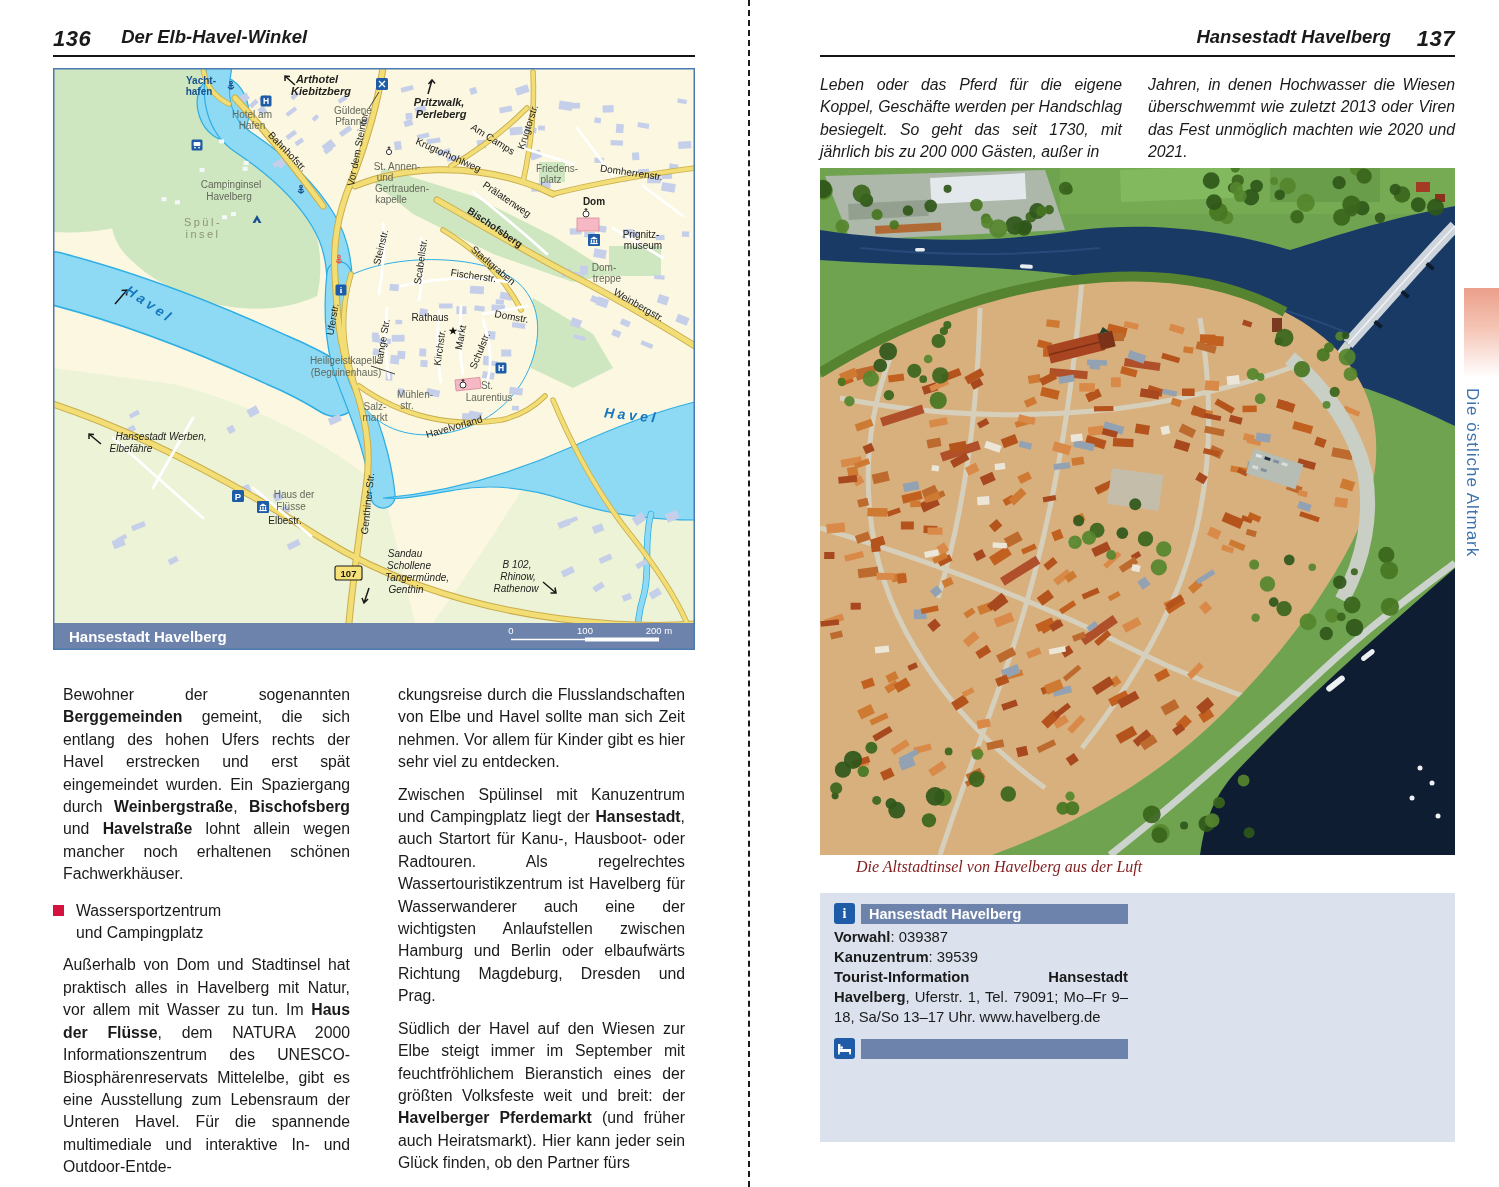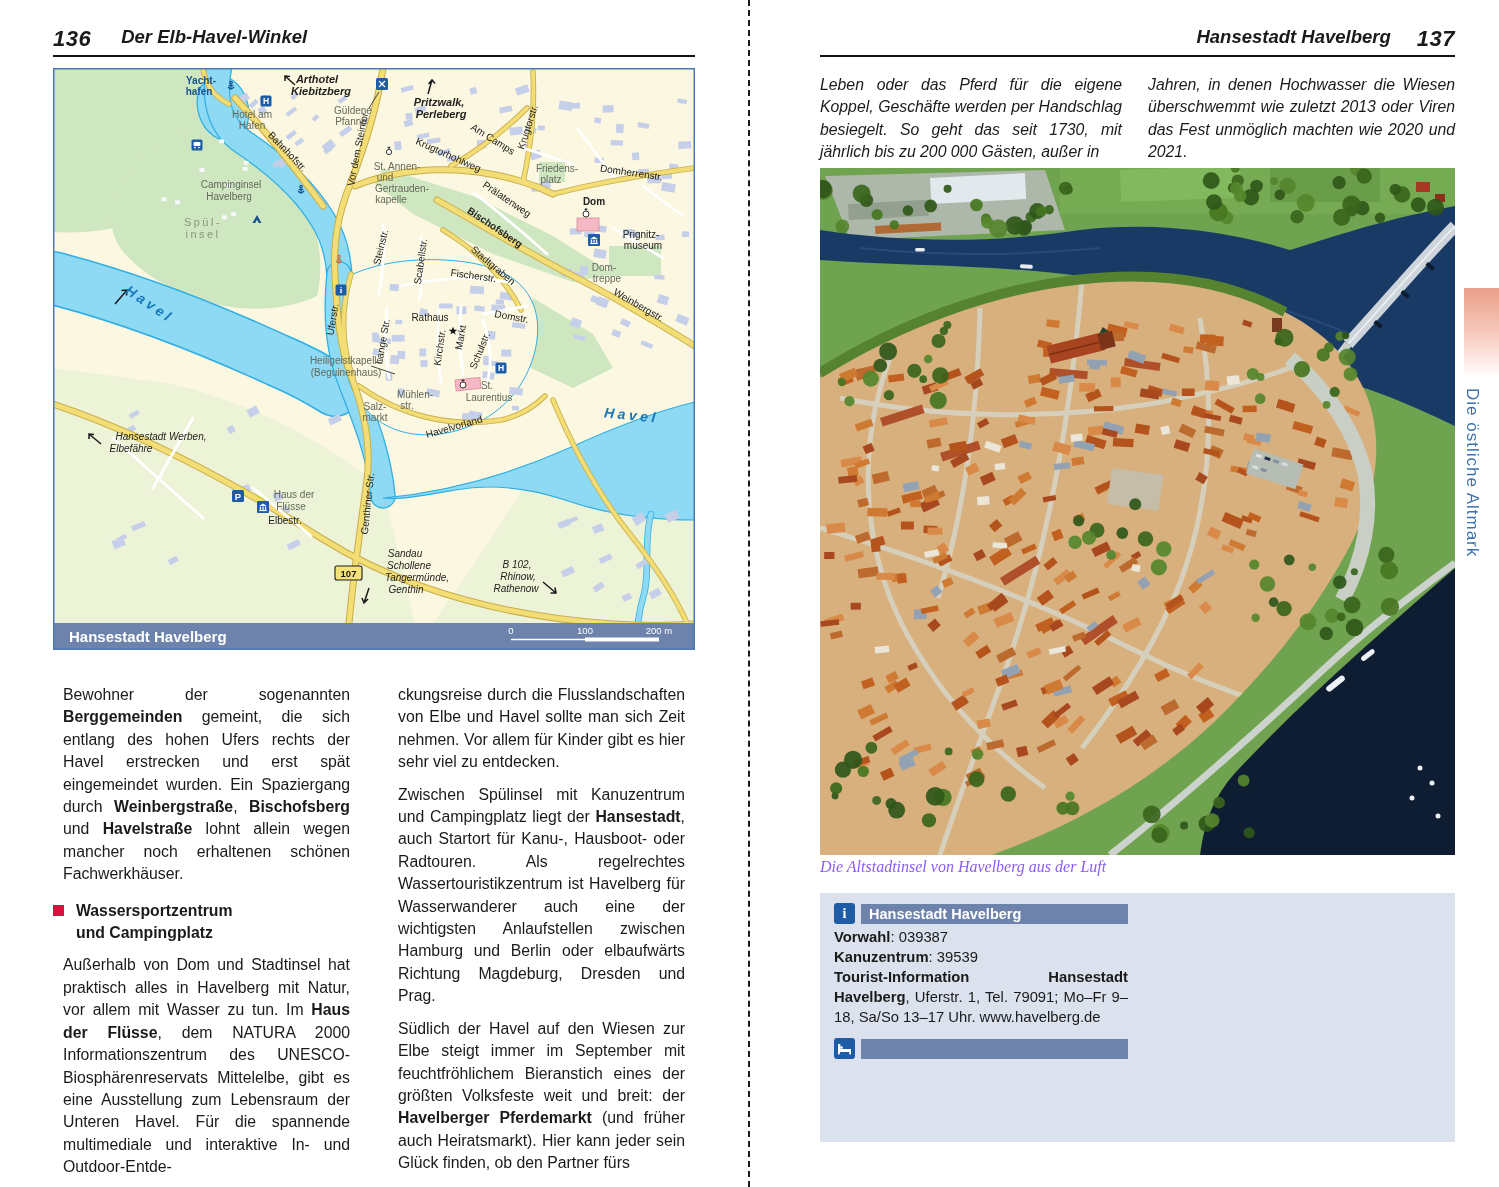--- a/index.html
+++ b/index.html
@@ -12,30 +12,30 @@
   .hdr .ttl{font-size:18.5px;font-weight:bold;}
   .hdr-l{left:53px;width:642px;gap:30px;}
   .hdr-r{left:820px;width:635px;justify-content:flex-end;gap:26px;}
   .rule{position:absolute;top:55px;height:2px;background:#141414;}
   .rule-l{left:53px;width:642px;}
   .rule-r{left:820px;width:635px;}
   
   .bodycol{position:absolute;top:674px;width:307px;font-size:15.8px;line-height:22.4px;text-align:justify;}
   .bodycol p{margin:10px;}
   #col1{left:53px;} #col2{left:388px;}
-  .sect-head{position:relative;padding-left:23px;font-weight:bold;margin:14px 0 4px 0;text-align:left;}
+  .sect-head{position:relative;padding-left:23px;font-weight:normal;margin:14px 0 4px 0;text-align:left;}
   .sq{position:absolute;left:0;top:5px;width:11px;height:11px;background:var(--accent_red);}
   b{font-weight:bold;}
   
   .introcol{position:absolute;top:74px;width:307px;font-size:15.8px;line-height:22.4px;text-align:justify;font-style:italic;}
   #intro1{left:820px;width:302px;} #intro2{left:1148px;}
   
   #photo{position:absolute;left:820px;top:168px;width:635px;height:687px;}
-  .caption{position:absolute;left:820px;top:858px;width:635px;font-family:"Liberation Serif",serif;
-           font-style:italic;font-size:16px;color:#8b5cf6;}
+  .caption{position:absolute;left:856px;top:858px;width:635px;font-family:"Liberation Serif",serif;
+           font-style:italic;font-size:16px;color:#7f1d1d;}
   
   .infobox{position:absolute;left:820px;top:893px;width:635px;height:249px;background:var(--info_bg);}
   .ibcol{position:absolute;top:10px;font-size:14.8px;line-height:20px;}
   .ibcol p{margin:0;text-align:justify;}
   #ibL{left:14px;width:294px;} #ibR{left:330px;width:291px;}
   .ibrow{display:flex;align-items:center;gap:6px;margin-bottom:3px;}
   .ibrow.second{margin-top:11px;}
   .ibbar{flex:1;height:20px;background:var(--bar_blue);color:#fff;font-weight:bold;font-size:14.5px;
          line-height:20px;padding-left:8px;}
   .icsq{width:21px;height:21px;flex:0 0 21px;border-radius:3px;background:var(--icon_blue);color:#fff;

